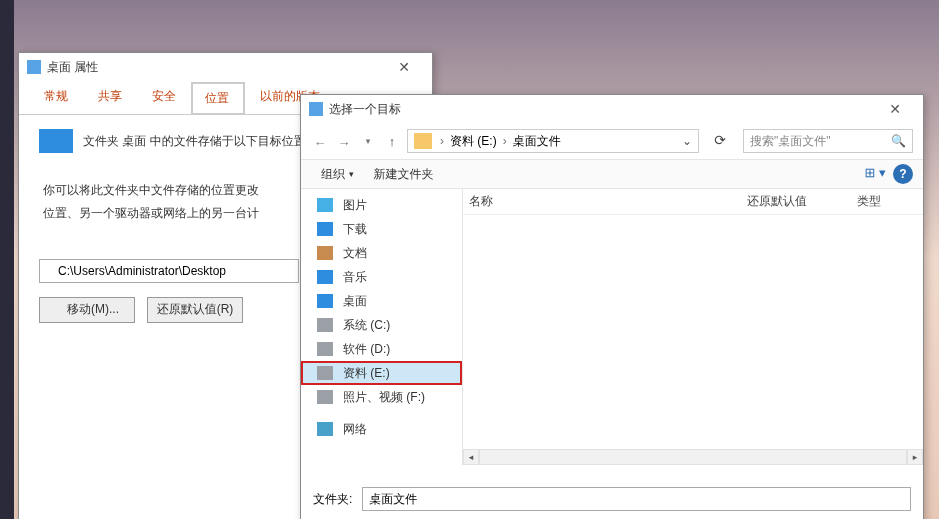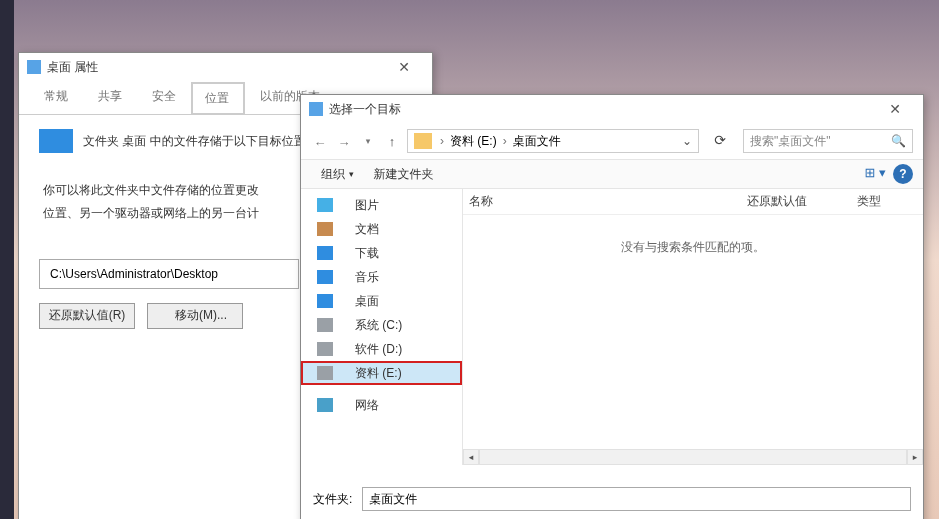--- a/index.html
+++ b/index.html
@@ -8,31 +8,31 @@
 
   
   .win { position: absolute; background: #fff; border: 1px solid #888; box-shadow: 2px 2px 8px rgba(0,0,0,.25); margin-top: 34px; }
   .win-props { left: 18px; top: 18px; width: 415px; height: 498px; }
   .titlebar { height: 28px; display: flex; align-items: center; padding: 0 8px; }
   .title-ico { width: 14px; height: 14px; background: #57a3e6; margin-right: 6px; display: inline-block; }
   .title-txt { color: #333; }
   .close-x { margin-left: auto; width: 40px; text-align: center; font-size: 14px; color: #555; }
 
   .tabs { display: flex; border-bottom: 1px solid #ccc; padding-left: 10px; }
-  .tab { padding: 6px 14px; border: 1px solid transparent; border-bottom: none; color: #737373; }
+  .tab { padding: 6px 14px; border: 1px solid transparent; border-bottom: none; color: #c2410c; }
   .tab.active { border-color: #ccc; background: #fff; position: relative; top: 1px; }
   .hl-red { border: 2px solid #d32020; padding-left: 12px; }
 
   .props-body { padding: 14px 20px 0 20px; color: #333; }
   .big-ico { width: 34px; height: 24px; background: #2f8de0; display: inline-block; vertical-align: middle; margin-right: 10px; }
   .intro-row { display: flex; align-items: center; margin-bottom: 26px; }
   .desc1 { font-size: 12px; }
   .desc2 { margin: 0 0 34px 4px; line-height: 1.9; font-size: 12px; }
 
-  .path-input { width: 260px; height: 30px; border: 1px solid #aaa; padding: 2px 10px; background: #fff; font-size: 12px; }
+  .path-input { width: 260px; height: 24px; border: 1px solid #aaa; padding: 2px 18px; background: #fff; font-size: 12px; }
   .btnrow { margin-top: 14px; display: flex; gap: 12px; }
   .wbtn { height: 26px; border: 1px solid #999; background: #eee; min-width: 96px; display: inline-flex; align-items: center; justify-content: center; font-size: 12px; }
 
   
   .win-pick { left: 300px; top: 60px; width: 624px; height: 450px; z-index: 10; }
   .pick-top { display: flex; align-items: center; height: 36px; padding: 0 10px; gap: 6px; }
   .nav-arrow { width: 18px; text-align: center; color: #777; font-size: 13px; }
   .nav-arrow.enabled { color: #333; }
   .crumb-strip { flex: 1; height: 24px; border: 1px solid #ccc; display: flex; align-items: center; padding: 0 2px; }
   .crumb-strip .folder-ic { width: 18px; height: 16px; background: #f6c869; margin: 0 4px; display: inline-block; }
@@ -44,21 +44,21 @@
   .search-ic { color: #777; }
 
   .toolbar { display: flex; align-items: center; height: 30px; border-top: 1px solid #e5e5e5; border-bottom: 1px solid #e5e5e5; padding: 0 10px; background: #fafafa; }
   .tool-item { padding: 0 10px; color: #333; display:flex; align-items:center; gap:4px;}
   .tool-right { margin-left: auto; display: flex; align-items: center; gap: 4px; }
   .vmini { width: 28px; height: 18px; text-align: center; color: #2d6fb5; font-size: 13px; }
   .help-ic { width: 20px; height: 20px; border-radius: 50%; background: #2d6fb5; color: #fff; display: inline-flex; align-items: center; justify-content: center; font-weight: bold; font-size: 12px; }
 
   .pick-mid { display: flex; height: 276px; }
   .tree { width: 162px; border-right: 1px solid #e5e5e5; padding: 4px 0; overflow: hidden; }
-  .tnode { display: flex; align-items: center; height: 24px; padding-left: 16px; gap: 22px; color: #333; }
+  .tnode { display: flex; align-items: center; height: 24px; padding-left: 16px; gap: 10px; color: #333; }
   .tnode.sel { background: #cde7f7; }
   .tnode.hl { outline: 2px solid #d32020; outline-offset: -2px; }
   .tic { width: 16px; height: 14px; display: inline-block; }
   .tic.pic { background: #45b0e6; }
   .tic.doc { background: #c78a4f; }
   .tic.dl  { background: #2f8de0; }
   .tic.mus { background: #2f8de0; }
   .tic.desk{ background: #2f8de0; }
   .tic.drv { background: #9aa0a6; }
   .tic.net { background: #49a0c9; }
@@ -100,22 +100,22 @@
   </div>
   <div class="props-body">
     <div class="intro-row">
       <span class="big-ico"></span>
       <span class="desc1">文件夹 桌面 中的文件存储于以下目标位置</span>
     </div>
     <div class="desc2" style="white-space:pre-line">你可以将此文件夹中文件存储的位置更改
 位置、另一个驱动器或网络上的另一台计</div>
     <input class="path-input" value="C:\Users\Administrator\Desktop" style="">
     <div class="btnrow">
+      <div class="wbtn hl-red">移动(M)...</div>
       <div class="wbtn">还原默认值(R)</div>
-      <div class="wbtn hl-red">移动(M)...</div>
     </div>
   </div>
 </div>
 
 <div class="win win-pick">
   <div class="titlebar">
     <span class="title-ico"></span>
     <span class="title-txt">选择一个目标</span>
     <span class="close-x">✕</span>
   </div>
@@ -152,60 +152,63 @@
     </div>
   </div>
 
   <div class="pick-mid">
     <div class="tree">
       <div class="tnode">
           <span class="tic pic"></span>
           <span>图片</span>
         </div>
       <div class="tnode">
+          <span class="tic dl"></span>
+          <span>下载</span>
+        </div>
+      <div class="tnode">
           <span class="tic doc"></span>
           <span>文档</span>
         </div>
       <div class="tnode">
-          <span class="tic dl"></span>
-          <span>下载</span>
-        </div>
-      <div class="tnode">
           <span class="tic mus"></span>
           <span>音乐</span>
         </div>
       <div class="tnode">
           <span class="tic desk"></span>
           <span>桌面</span>
         </div>
       <div class="tnode">
           <span class="tic drv"></span>
           <span>系统 (C:)</span>
         </div>
       <div class="tnode">
           <span class="tic drv"></span>
           <span>软件 (D:)</span>
         </div>
       <div class="tnode sel hl">
           <span class="tic drv"></span>
           <span>资料 (E:)</span>
+        </div>
+      <div class="tnode">
+          <span class="tic drv"></span>
+          <span>照片、视频 (F:)</span>
         </div>
       <div style="height:8px"></div>
       <div class="tnode">
           <span class="tic net"></span>
           <span>网络</span>
         </div>
     </div>
     <div class="list-area">
       <div class="list-hdr">
         <div class="col-name">名称</div>
         <div class="col-date">还原默认值</div>
         <div class="col-type">类型</div>
       </div>
-      <div class="empty-msg">没有与搜索条件匹配的项。</div>
       <div class="hscroll">
         <div class="btn">◂</div>
         <div class="track"></div>
         <div class="btn">▸</div>
       </div>
     </div>
   </div>
 
   <div class="folder-row">
     <span>文件夹:</span>

